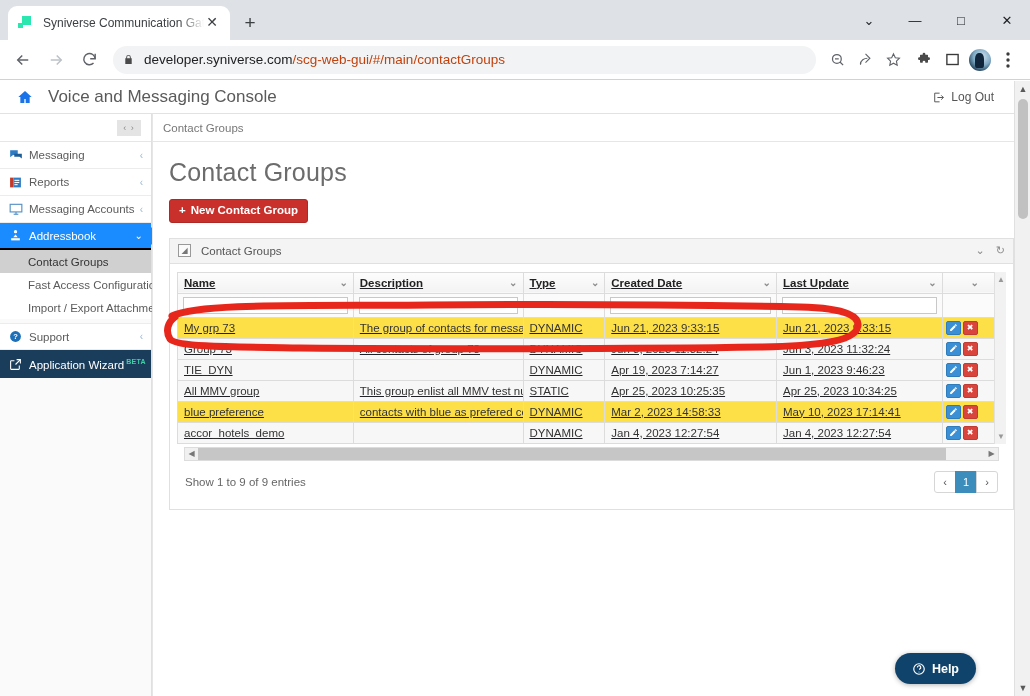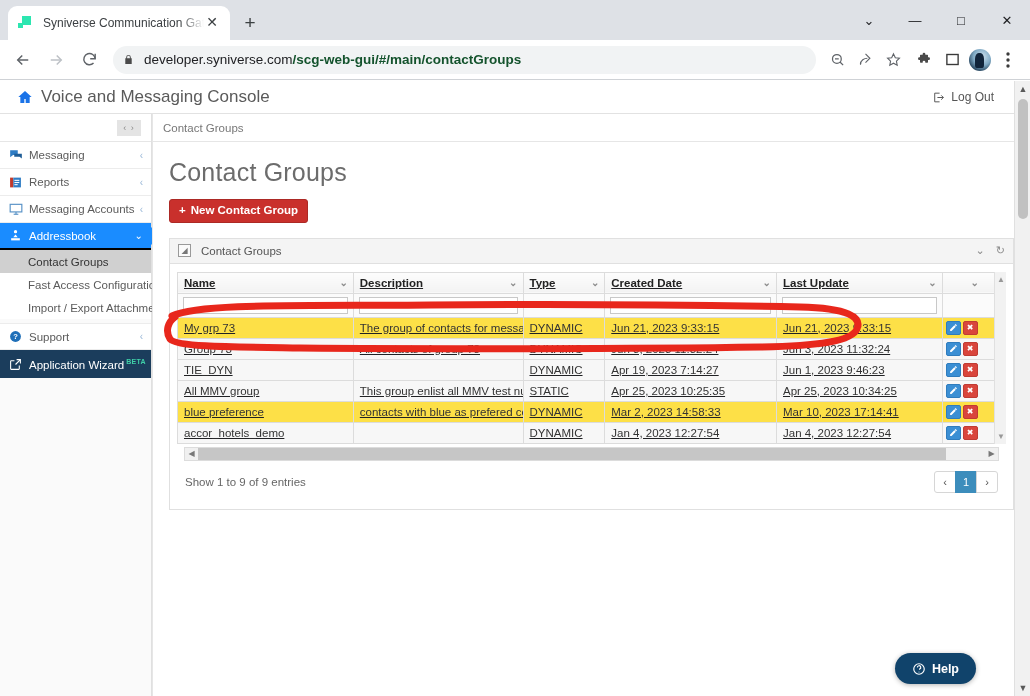--- a/index.html
+++ b/index.html
@@ -97,21 +97,21 @@
     align-items: center;
     padding: 0 10px;
     margin: 0 6px;
     min-width: 0;
   }
   .omnibox .lock { margin-right: 10px; display: flex; align-items: center; }
   .omnibox .url {
     font-size: 13.5px; color: #202124; white-space: nowrap;
     overflow: hidden; text-overflow: ellipsis;
   }
-  .omnibox .url .dim { color: #14532d; font-weight: bold; }
+  .omnibox .url .dim { color: #c2410c; }
   .omni-icons { display: flex; align-items: center; }
   .omni-icons .oi {
     width: 26px; height: 26px; display: flex; align-items: center;
     justify-content: center; cursor: pointer; color: #5f6368; margin-left: 2px;
   }
   .tb-icons { display: flex; align-items: center; margin-left: 4px; }
   .tb-icons .ti {
     width: 28px; height: 28px; display: flex; align-items: center;
     justify-content: center; cursor: pointer; color: #5f6368;
   }
@@ -136,21 +136,21 @@
     background: #ffffff;
     border-bottom: 1px solid #e2e2e2;
     display: flex;
     align-items: center;
     padding: 0 14px;
   }
   .home-icon { width: 22px; display: flex; align-items: center; justify-content: center; cursor: pointer; }
   .app-title {
     font-size: 17px;
     color: #5a5a5a;
-    margin-left: 5px;
+    margin-left: 12px;
     font-weight: 400;
   }
   .logout {
     margin-left: auto;
     display: flex; align-items: center; gap: 6px;
     font-size: 12px; color: #555; cursor: pointer; padding-right: 22px;
   }
 
   .app-body { display: flex; position: absolute; top: 33px; left: 0; right: 0; bottom: 0; }
 
@@ -708,21 +708,21 @@
                           <svg width="9" height="9" viewBox="0 0 24 24" fill="#fff">
                             <path d="M3 17.2V21h3.8L18 9.8 14.2 6 3 17.2zM20.7 7.1a1 1 0 0 0 0-1.4l-2.4-2.4a1 1 0 0 0-1.4 0l-1.8 1.8L18.9 8.9l1.8-1.8z"></path>
                           </svg>
                         </span><span class="btn-del">✖</span></td>
                     </tr>
                     <tr class="data-row odd">
                       <td>blue preference</td>
                       <td>contacts with blue as prefered color</td>
                       <td>DYNAMIC</td>
                       <td>Mar 2, 2023 14:58:33</td>
-                      <td>Mar 10, 2023 17:14:41</td>
+                      <td>May 10, 2023 17:14:41</td>
                       <td class="act-cell"><span class="btn-edit">
                           <svg width="9" height="9" viewBox="0 0 24 24" fill="#fff">
                             <path d="M3 17.2V21h3.8L18 9.8 14.2 6 3 17.2zM20.7 7.1a1 1 0 0 0 0-1.4l-2.4-2.4a1 1 0 0 0-1.4 0l-1.8 1.8L18.9 8.9l1.8-1.8z"></path>
                           </svg>
                         </span><span class="btn-del">✖</span></td>
                     </tr>
                     <tr class="data-row even">
                       <td>accor_hotels_demo</td>
                       <td></td>
                       <td>DYNAMIC</td>

